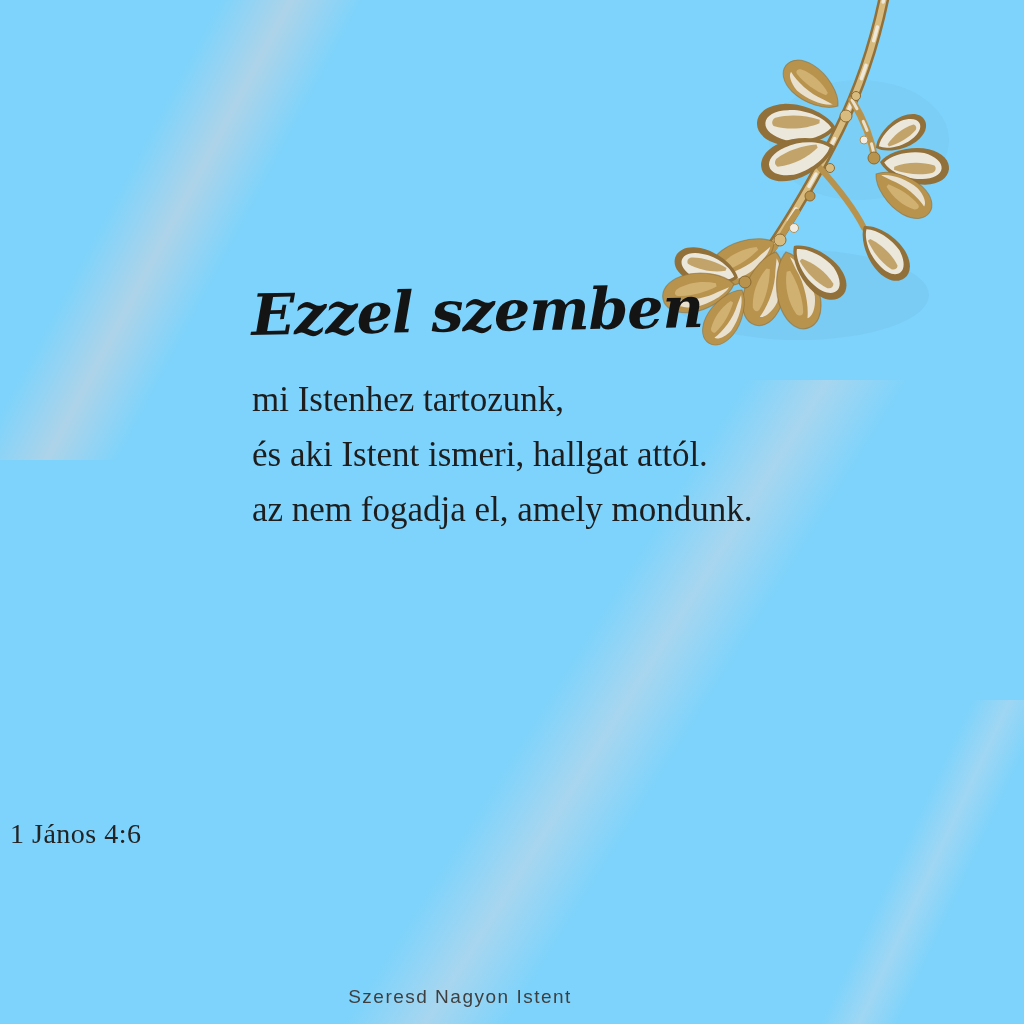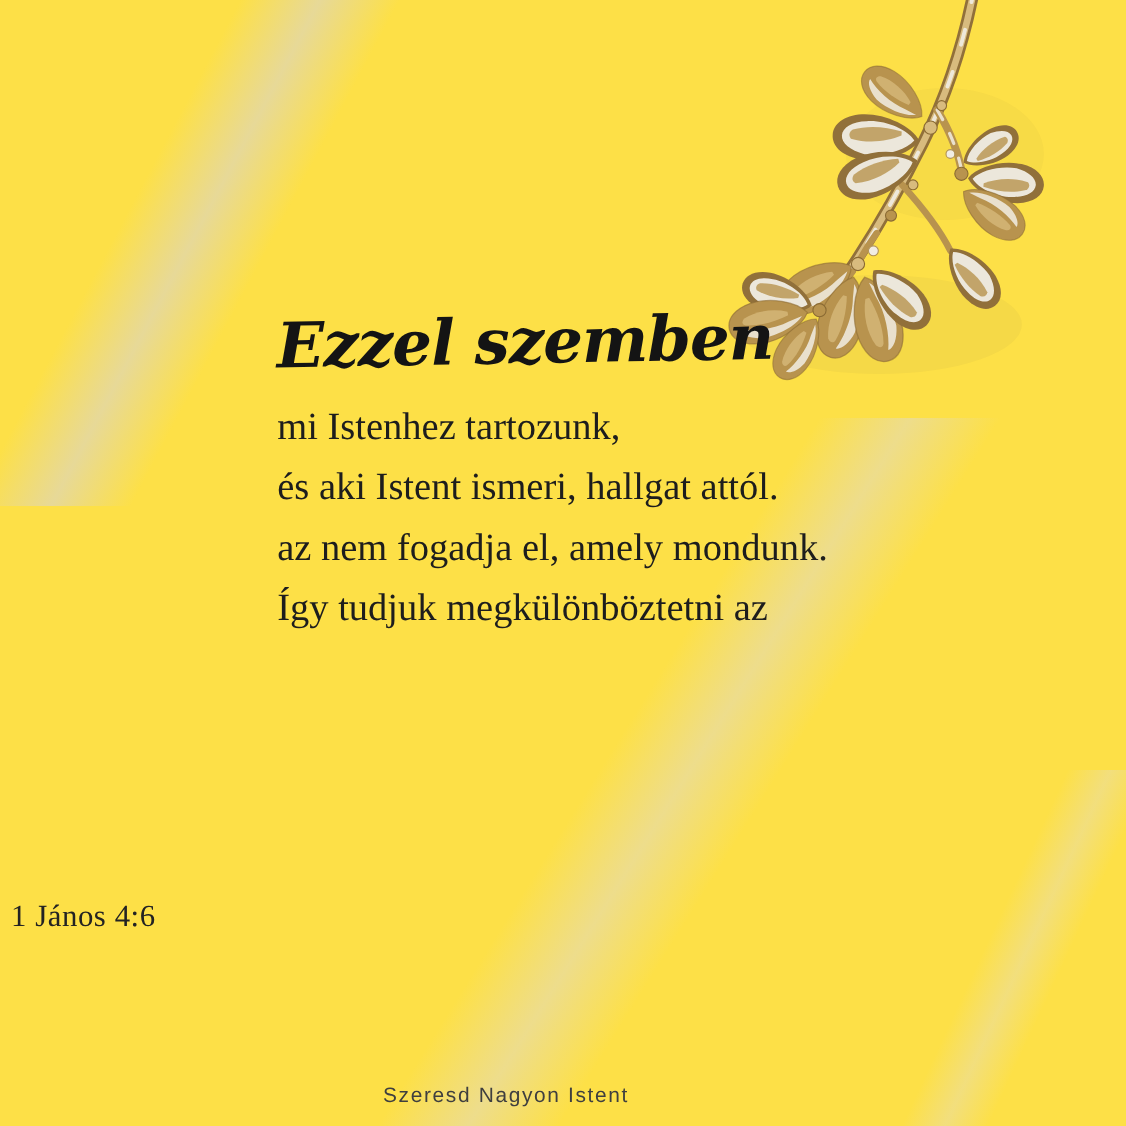--- a/index.html
+++ b/index.html
@@ -1,21 +1,21 @@
 <!DOCTYPE html>
 <html><head>
 <meta charset="utf-8">
 <style>
   * { margin:0; padding:0; box-sizing:border-box; }
   html,body { width:1024px; height:1024px; }
   body { font-family:"Liberation Serif","DejaVu Serif",serif; }
 
   #canvas {
     position:relative; width:1024px; height:1024px;
-    background:#fde047; overflow:hidden;
+    background:#7dd3fc; overflow:hidden;
   }
   
   #canvas::before {
     content:""; position:absolute; inset:0; pointer-events:none;
     background-image:
       linear-gradient(118deg, rgba(255,255,255,0) 42%, rgba(213,211,218,.55) 50%, rgba(255,255,255,0) 58%),
       linear-gradient(122deg, rgba(255,255,255,0) 44%, rgba(219,217,223,.45) 50%, rgba(255,255,255,0) 56%),
       linear-gradient(115deg, rgba(255,255,255,0) 46%, rgba(222,220,226,.35) 50%, rgba(255,255,255,0) 54%);
     background-size: 620px 540px, 900px 760px, 700px 600px;
     background-position: -120px -80px, 140px 380px, 520px 700px;
@@ -29,21 +29,21 @@
   .quote-block { position:absolute; left:252px; top:282px; width:560px; }
 
   .quote-heading {
     font-family:"DejaVu Serif","Liberation Serif",serif;
     font-style:italic; font-weight:700;
     font-size:57px; line-height:1.15; letter-spacing:-1px;
     color:#141414;
     transform:rotate(-1deg); transform-origin:left bottom;
   }
 
-  .quote-lines { margin-top:12px; }
+  .quote-lines { margin-top:24px; }
   .quote-line {
     font-family:"Liberation Serif","DejaVu Serif",serif;
     font-size:35px; line-height:55px; color:#1d1d1d;
     white-space:nowrap;
   }
 
   .reference {
     position:absolute; top:818px; left:10px; width:1024px;
     font-family:"Liberation Serif","DejaVu Serif",serif;
     font-size:28px; color:#232323; letter-spacing:.5px;
@@ -118,21 +118,20 @@
     <circle cx="156" cy="240" r="6" stroke="#8a6a33" stroke-width="1" fill="#d8bb7e"></circle>
     <circle cx="121" cy="282" r="6" stroke="#8a6a33" stroke-width="1" fill="#b8934e"></circle>
   </svg>
 
   <div class="quote-block">
     <div class="quote-heading">Ezzel szemben</div>
     <div class="quote-lines">
       <div class="quote-line">mi Istenhez tartozunk,</div>
       <div class="quote-line">és aki Istent ismeri, hallgat attól.</div>
       <div class="quote-line">az nem fogadja el, amely mondunk.</div>
-      <div class="quote-line">Így tudjuk megkülönböztetni az</div>
     </div>
   </div>
 
   <div class="reference">1 János 4:6</div>
 
   <div class="footer-brand">Szeresd Nagyon Istent</div>
 
 </div>
 
 </body></html>

